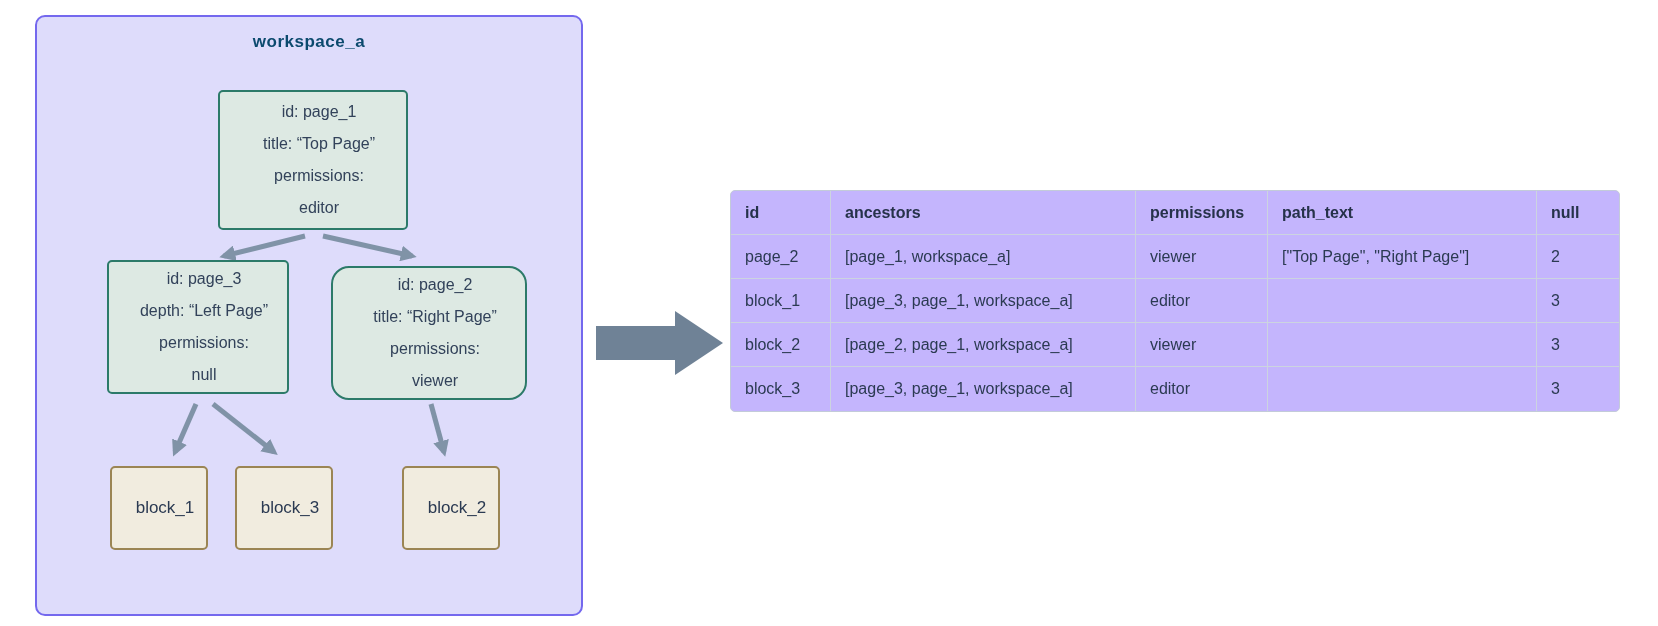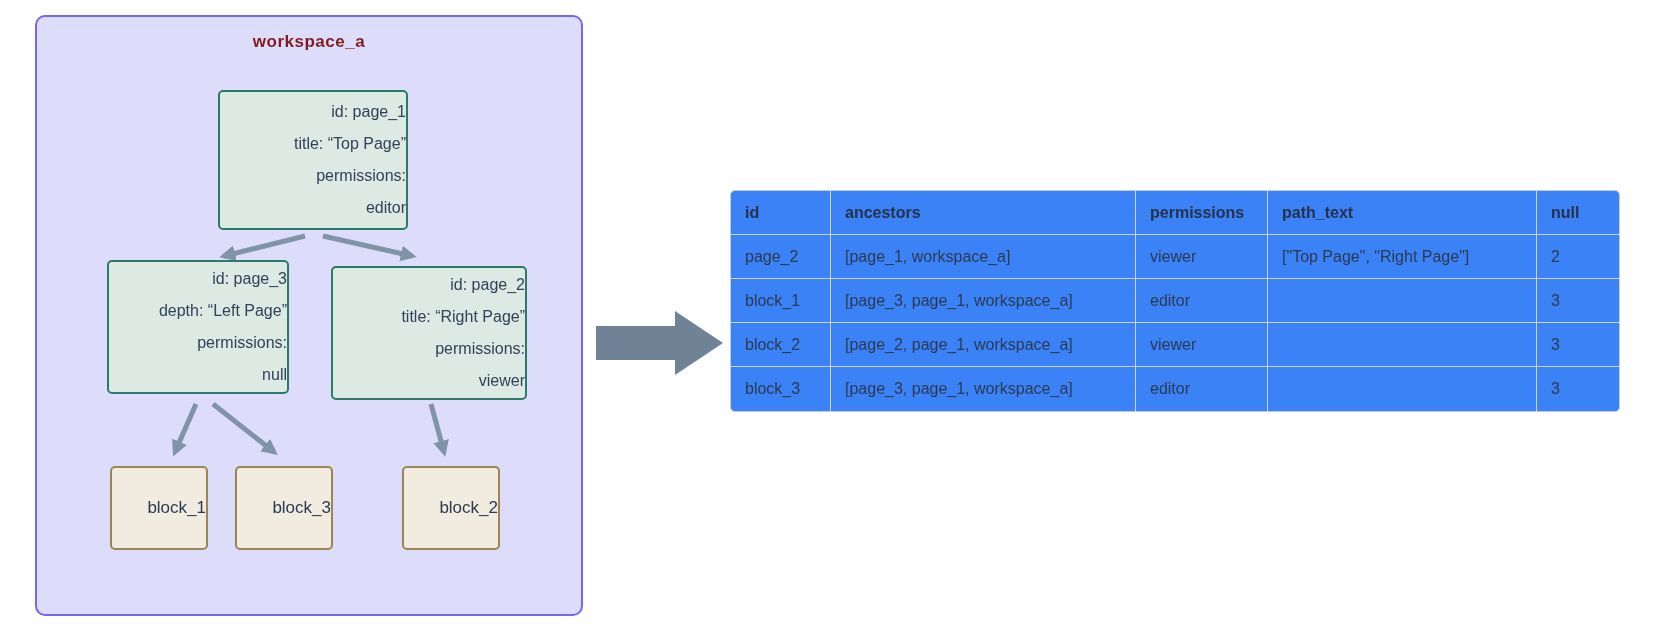--- a/index.html
+++ b/index.html
@@ -12,50 +12,50 @@
     overflow:hidden;
   }
   
   .workspace{
     position:absolute;left:35px;top:15px;width:548px;height:601px;
     background:#dedcfb;border:2.5px solid #7468ee;border-radius:10px;
     box-sizing:border-box;
   }
   .workspace-title{
     position:absolute;left:35px;top:32px;width:548px;
-    text-align:center;font-size:17px;font-weight:bold;color:#7f1d1d;
+    text-align:center;font-size:17px;font-weight:bold;color:#0c4a6e;
     letter-spacing:.5px;
   }
   .node{
     position:absolute;box-sizing:border-box;border-radius:5px;
-    display:flex;flex-direction:column;align-items:flex-end;justify-content:center;
+    display:flex;flex-direction:column;align-items:center;justify-content:center;
     text-align:center;
     padding-left:12px;
   }
   .page-node{
     background:#dde9e3;border:2px solid #2c7a69;
     font-size:16px;color:#32425a;
   }
   .page-node .node-line{line-height:32px;white-space:nowrap;}
   .block-node{
     background:#f1ecdf;border:2px solid #9b8554;
     font-size:17px;color:#2b3a52;
   }
   .pos-page1{left:218px;top:90px;width:190px;height:140px;}
   .pos-page3{left:107px;top:260px;width:182px;height:134px;}
-  .pos-page2{left:331px;top:266px;width:196px;height:134px;}
+  .pos-page2{left:331px;top:266px;width:196px;height:134px;border-radius:18px;}
   .pos-block1{left:110px;top:466px;width:98px;height:84px;}
   .pos-block3{left:235px;top:466px;width:98px;height:84px;}
   .pos-block2{left:402px;top:466px;width:98px;height:84px;}
   .edges-svg{position:absolute;left:0;top:0;width:1658px;height:626px;pointer-events:none;}
   
   .table-wrap{
     position:absolute;left:730px;top:190px;width:888px;
     border:1px solid #c3cbd9;border-radius:5px;overflow:hidden;
-    background:#3b82f6;
+    background:#c4b5fd;
   }
   table.result{
     width:100%;border-collapse:separate;border-spacing:0;
     table-layout:fixed;font-size:16px;color:#2b3a52;
   }
   table.result th,table.result td{
     height:44px;padding:0 6px 0 14px;text-align:left;vertical-align:middle;
     border-right:1px solid #ccd4e0;border-bottom:1px solid #ccd4e0;
     overflow:hidden;white-space:nowrap;box-sizing:border-box;
   }

